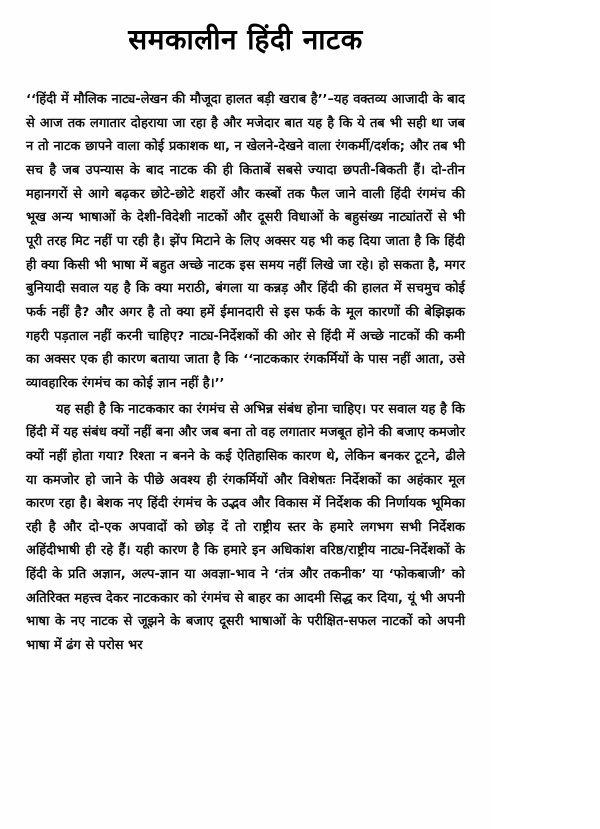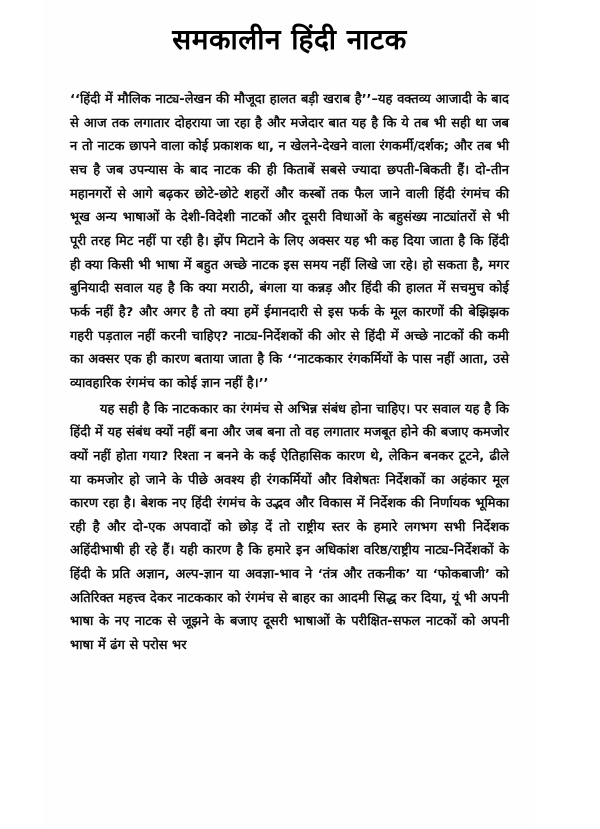--- a/index.html
+++ b/index.html
@@ -14,21 +14,20 @@
     font-family: "Liberation Serif", "DejaVu Serif", serif;
     color: #101010;
   }
   .page {
     width: 491px;
     height: 829px;
     box-sizing: border-box;
     padding: 14px 26px 8px 26px;
     background: #fefefe;
     position: relative;
-    margin-left: 44px;
   }
   .doc-title {
     text-align: center;
     font-size: 28px;
     font-weight: bold;
     letter-spacing: 0.5px;
     margin: 8px 0 30px 0;
     line-height: 1.25;
     color: #000000;
     font-family: "DejaVu Sans", "Liberation Sans", sans-serif;

